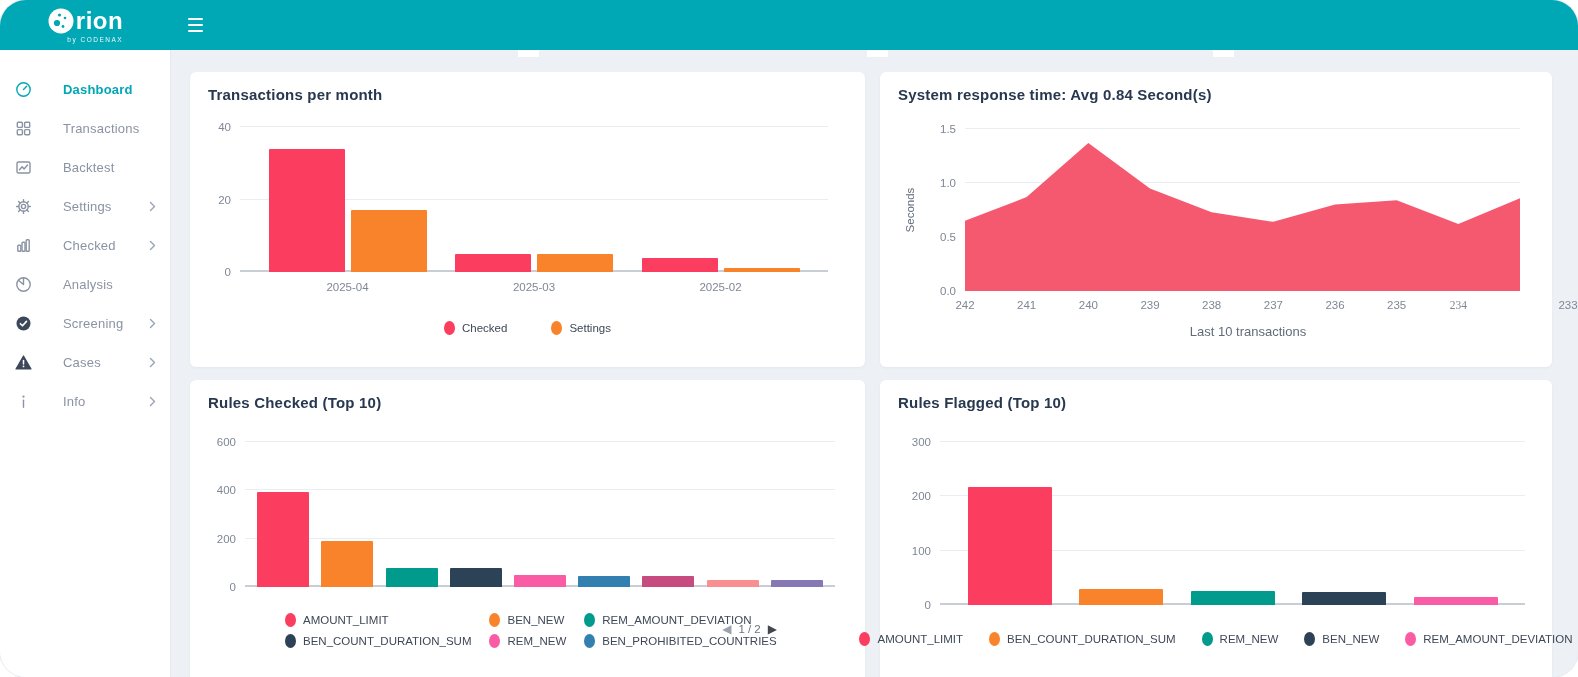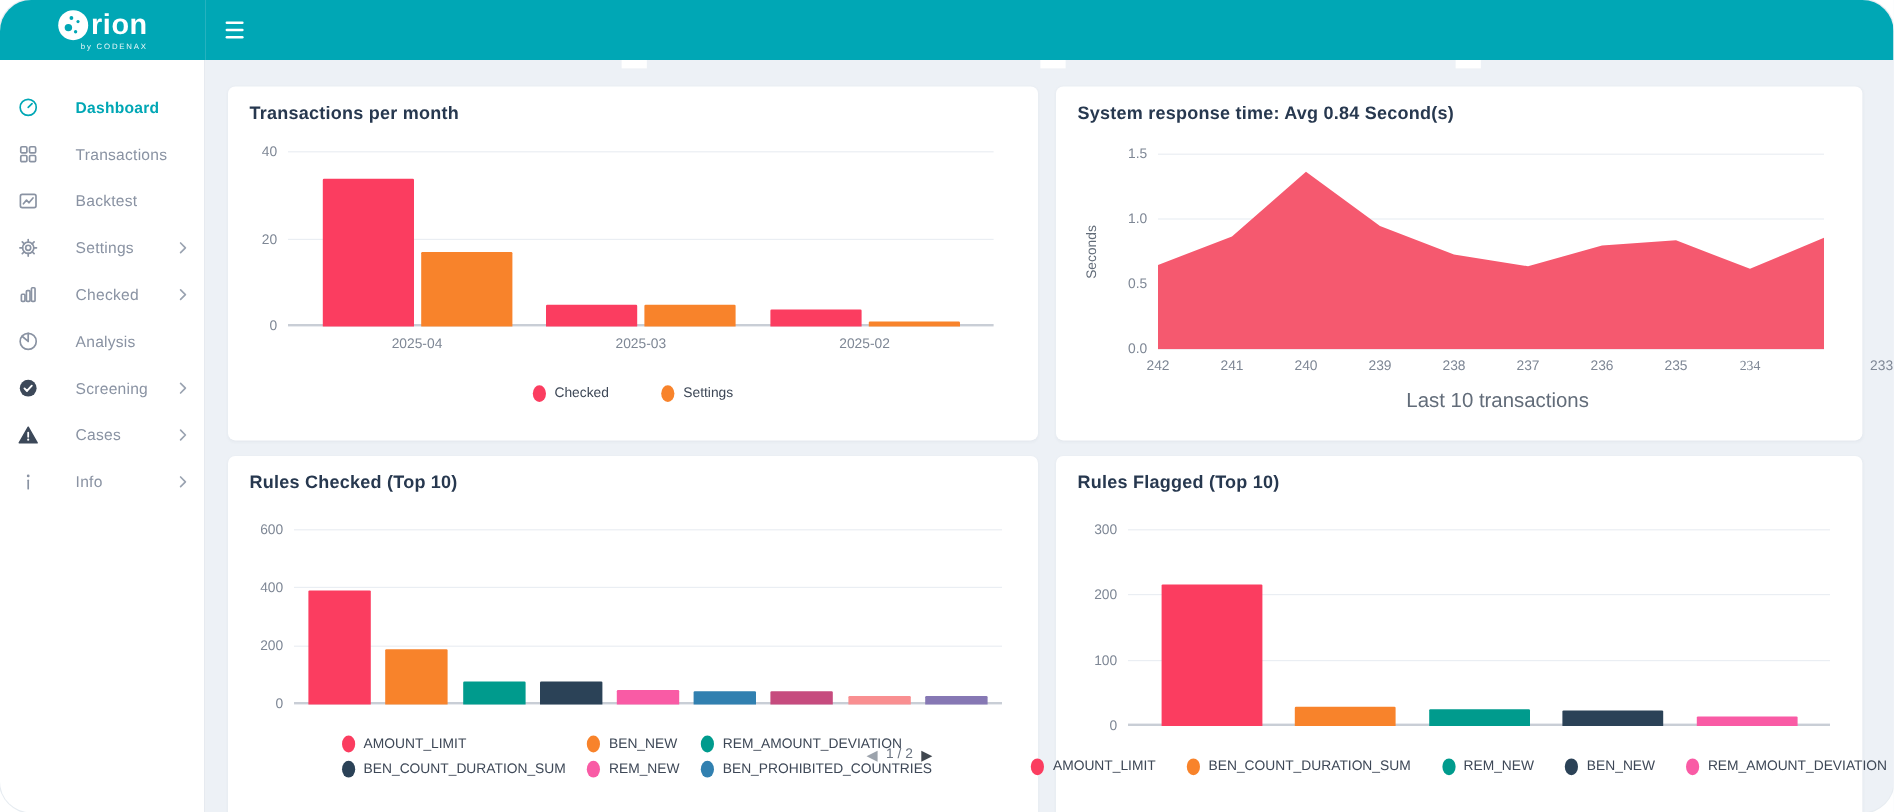--- a/index.html
+++ b/index.html
@@ -48,21 +48,21 @@
   .bars { position:absolute; left:0; right:0; top:0; bottom:0; display:flex; align-items:flex-end; justify-content:space-evenly; }
   .bgroup { display:flex; align-items:flex-end; gap:6px; height:100%; }
   .bar { border-radius:1px 1px 0 0; }
   .xlabels { position:absolute; left:0; right:0; top:calc(100% + 9px); display:flex; justify-content:space-evenly; font-size:11.5px; color:#7E8795; }
   .xlab-item { width:158px; text-align:center; }
 
   .areasvg { position:absolute; left:0; top:0; width:100%; height:100%; }
   .xticks { position:absolute; left:0; right:0; top:calc(100% + 8px); height:14px; font-size:11.5px; color:#7E8795; }
   .xtick { position:absolute; transform:translateX(-50%); }
   .ylab2 { position:absolute; left:30px; top:138px; transform:translate(-50%,-50%) rotate(-90deg); font-size:11.5px; color:#626C79; }
-  .xlab2 { position:absolute; left:96px; right:32px; top:252px; text-align:center; font-size:17px; color:#626C79; }
+  .xlab2 { position:absolute; left:96px; right:32px; top:252px; text-align:center; font-size:13px; color:#626C79; }
 
   .legend-center { position:absolute; left:0; right:0; display:flex; justify-content:center; gap:26px; }
   .card1 .legend-center { top:249px;gap:44px; }
   .card4 .legend-center { top:252px; }
   .litem { display:flex; align-items:center; gap:7px; font-size:11.5px; color:#3E4857; cursor:pointer; white-space:nowrap; }
   .ldot { width:11px; height:14px; border-radius:50%; flex:0 0 auto; }
   .legend-grid { position:absolute; left:95px; top:233px; display:grid; grid-template-columns:auto auto auto; column-gap:18px; row-gap:7px; }
   .pager { position:absolute; right:88px; top:243px; display:flex; align-items:center; gap:7px; font-size:11.5px; color:#6A7380; }
   .arrow { font-size:12px; line-height:1; cursor:pointer; }
   .arrow.prev { color:#9CA3AC; }

